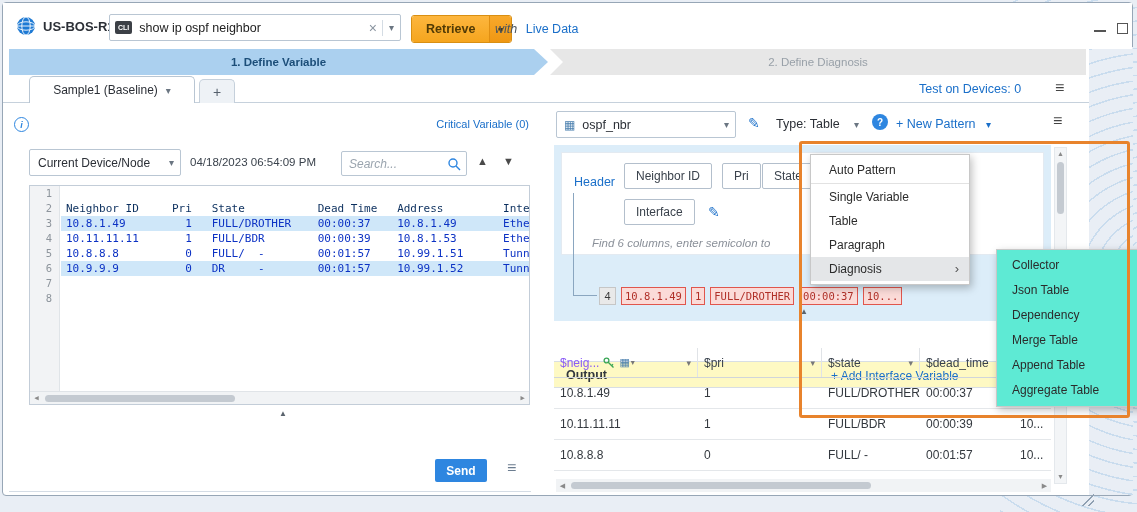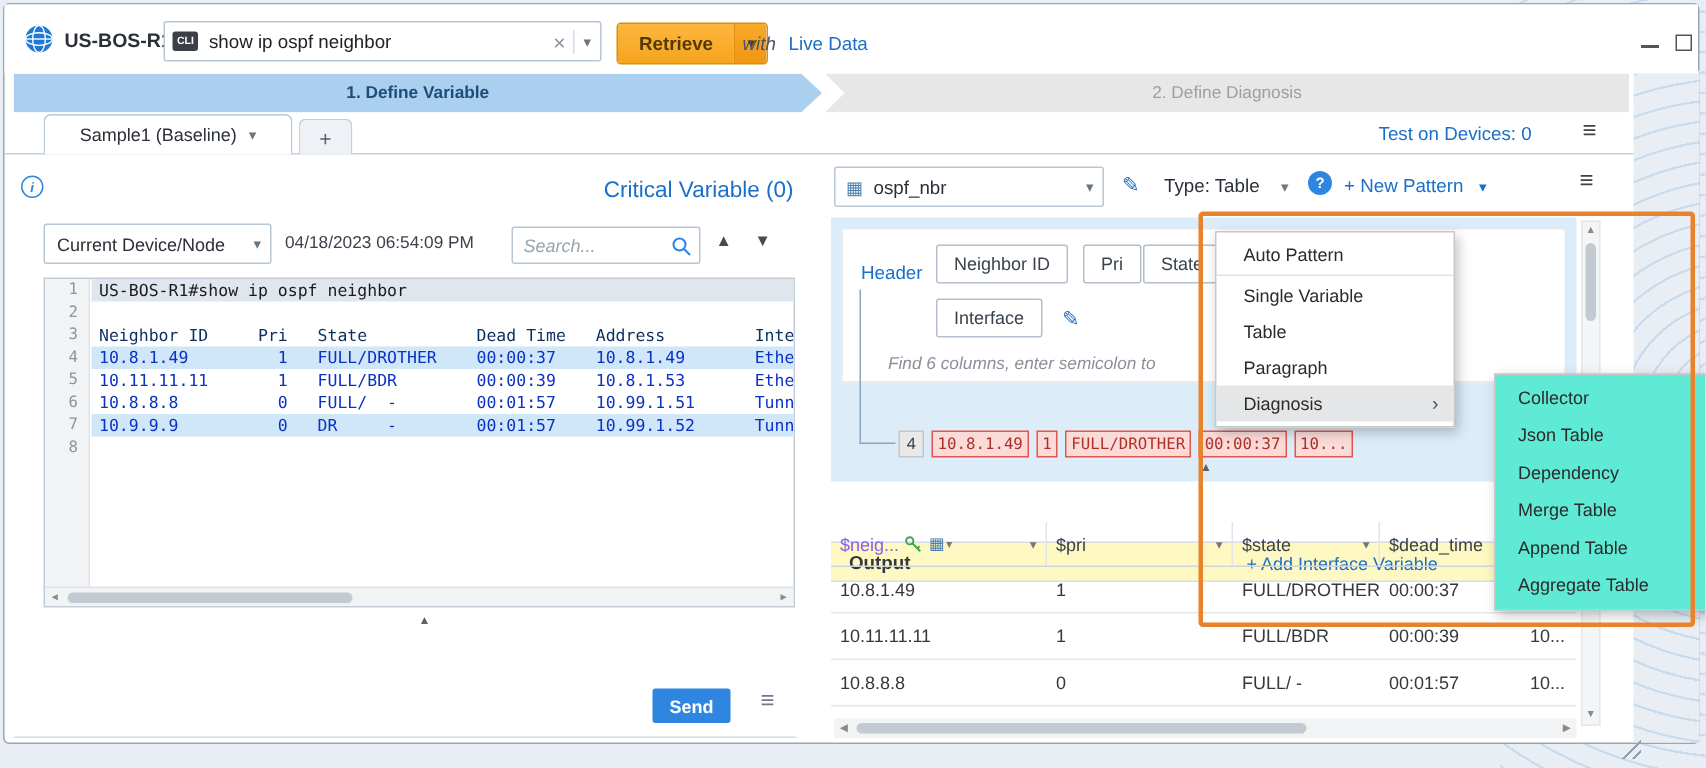--- a/index.html
+++ b/index.html
@@ -56,21 +56,21 @@
            border:1px solid #c5d0db; border-bottom:none; border-radius:5px 5px 0 0;
            display:flex; align-items:center; justify-content:center; font-size:14px; color:#55606c; }
   .test-devices { position:absolute; left:916px; top:7px; font-size:12.5px; color:#1a6fc9; }
   .tabrow .ham { position:absolute; left:1052px; top:4px; font-size:16px; color:#444; }
 
   
   .left-panel { position:absolute; left:6px; top:100px; width:522px; height:392px; }
   .info-icon { position:absolute; left:5px; top:14px; width:15px; height:15px; border:1.5px solid #2e86e0;
                border-radius:50%; color:#2e86e0; font-size:9px; font-style:italic; font-weight:bold;
                display:flex; align-items:center; justify-content:center; }
-  .critical { position:absolute; right:2px; top:15px; font-size:15px; color:#1a6fc9;margin-left:16px; }
+  .critical { position:absolute; right:2px; top:15px; font-size:11px; color:#1a6fc9;margin-left:16px; }
   .device-select { position:absolute; left:20px; top:46px; width:152px; height:27px; border:1px solid #b9c6d3;
                border-radius:2px; display:flex; align-items:center; font-size:12px; color:#2b2f36; }
   .device-select span.txt { flex:1; padding-left:8px; white-space:nowrap; }
   .timestamp { position:absolute; left:181px; top:53px; font-size:11.5px; color:#3a424c; }
   .search-box { position:absolute; left:332px; top:48px; width:126px; height:25px; border:1px solid #b9c6d3;
                border-radius:2px; display:flex; align-items:center; }
   .search-box input { flex:1; border:none; outline:none; font-size:12px; font-style:italic; color:#333;
                padding-left:7px; width:90px; font-family:"Liberation Sans",sans-serif; background:transparent; }
   .search-box input::placeholder { color:#9aa4ae; }
   .find-prev, .find-next { position:absolute; top:52px; font-size:11px; color:#4a4a4a; }
@@ -257,21 +257,20 @@
           <div>1</div>
             <div>2</div>
           <div>3</div>
             <div>4</div>
           <div>5</div>
             <div>6</div>
           <div>7</div>
             <div>8</div>
         </div>
         <div class="codearea">
-          <div class="cl hl-sel">US-BOS-R1#show ip ospf neighbor</div>
           <div class="cl"></div>
           <div class="cl c-hdr">Neighbor ID     Pri   State           Dead Time   Address         Inte</div>
           <div class="cl c-val hl-blue">10.8.1.49         1   FULL/DROTHER    00:00:37    10.8.1.49       Ethe</div>
           <div class="cl c-val">10.11.11.11       1   FULL/BDR        00:00:39    10.8.1.53       Ethe</div>
           <div class="cl c-val">10.8.8.8          0   FULL/  -        00:01:57    10.99.1.51      Tunn</div>
           <div class="cl c-val hl-blue">10.9.9.9          0   DR     -        00:01:57    10.99.1.52      Tunn</div>
           <div class="cl"></div>
         </div>
         <div class="ehscroll">
           <span class="a l">◀</span>

